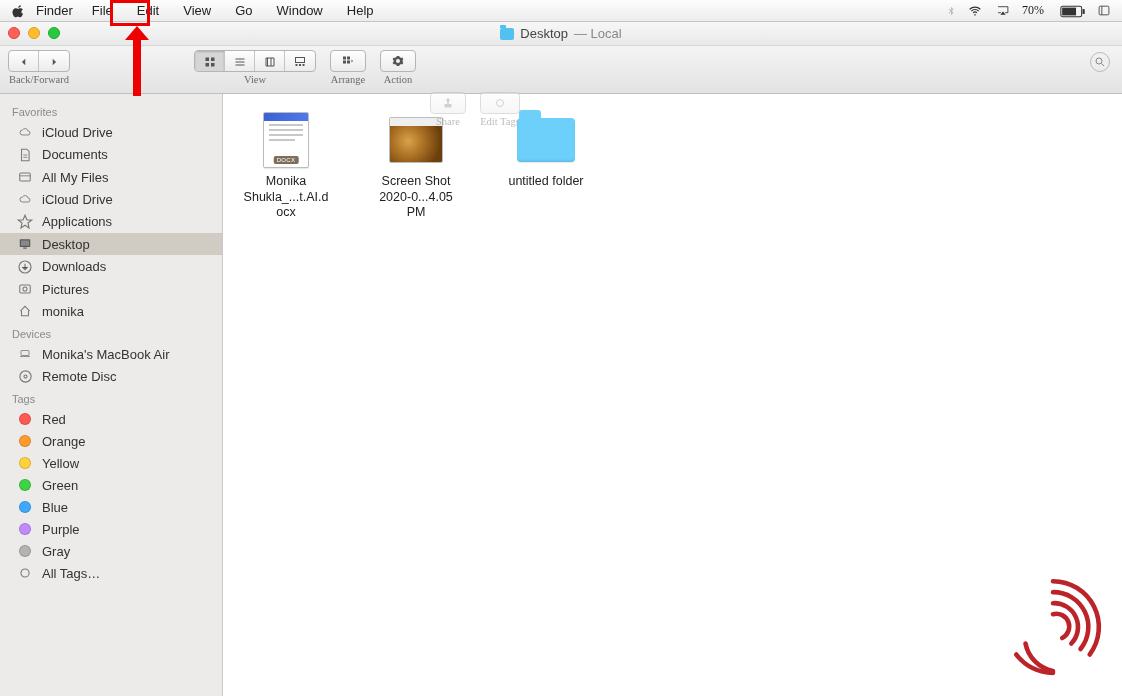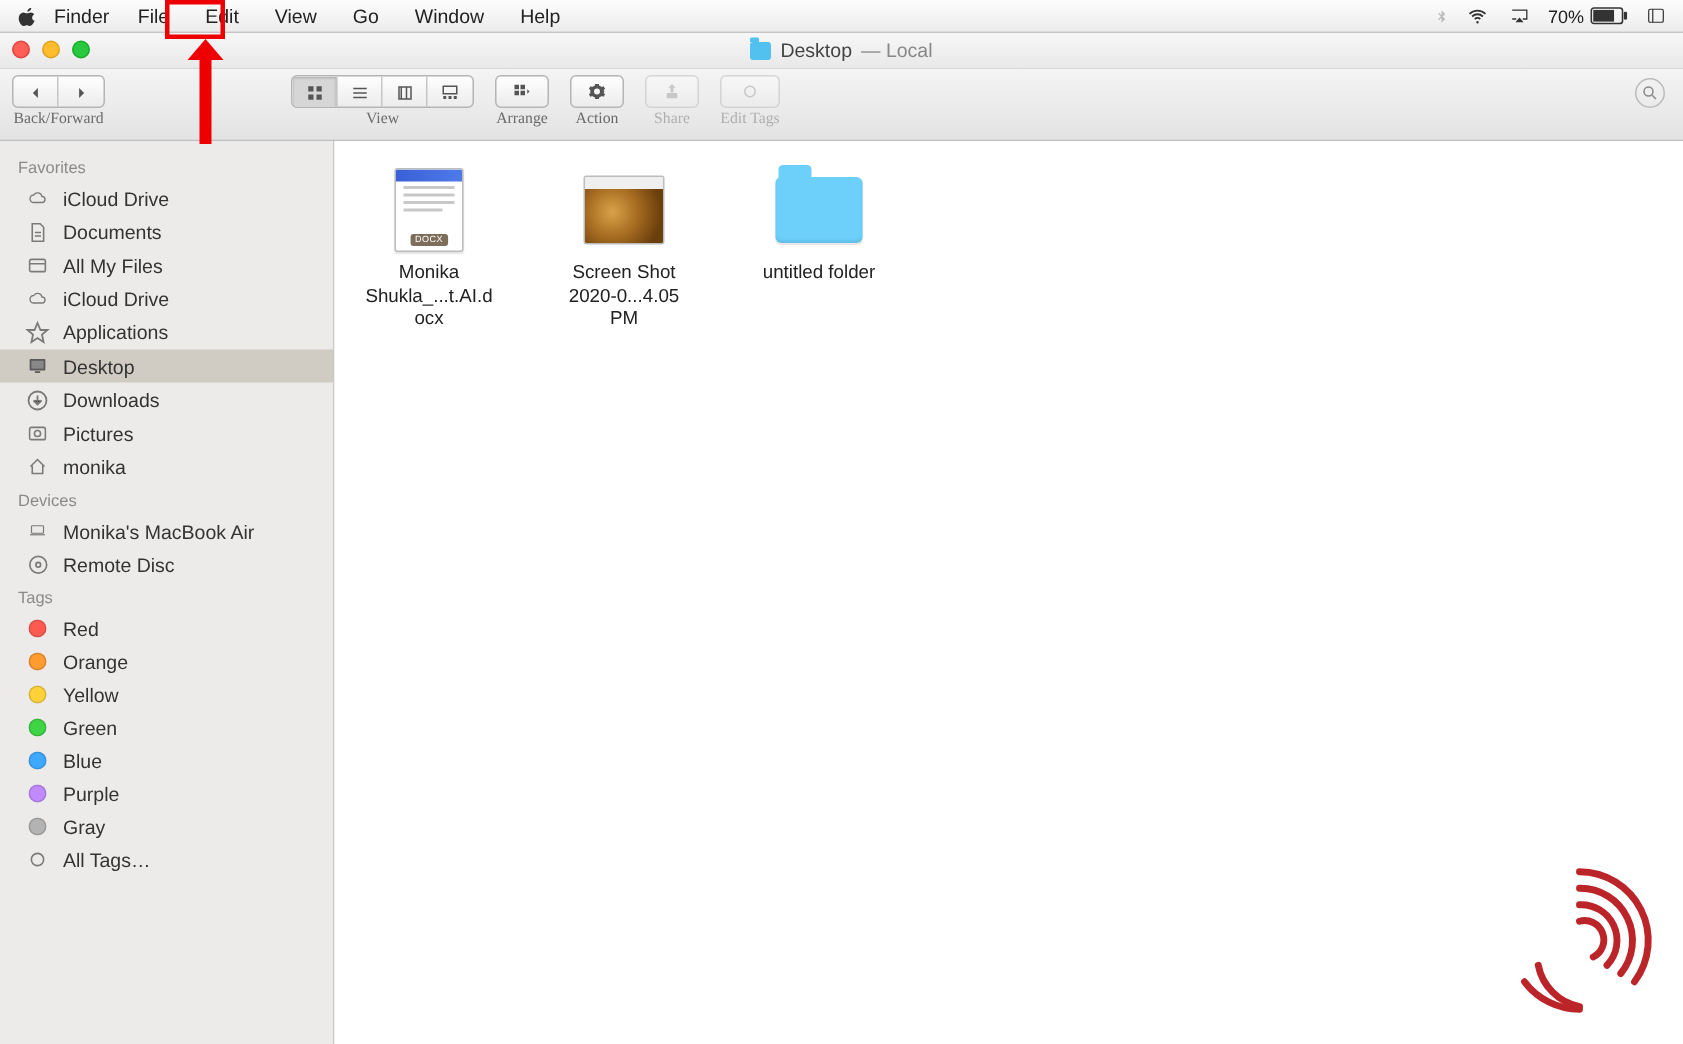--- a/index.html
+++ b/index.html
@@ -2,21 +2,21 @@
 <html><head>
 <meta charset="utf-8">
 <style>
   * { margin: 0; padding: 0; box-sizing: border-box; }
   body { width: 1122px; height: 696px; font-family: -apple-system, "Helvetica Neue", Helvetica, Arial, sans-serif; font-size: 13px; color: #222; background: #fff; overflow: hidden; position: relative; }
   .menubar { height: 22px; background: linear-gradient(#fdfdfd,#ececec); display: flex; align-items: center; padding: 0 10px; font-size: 13px; border-bottom: 1px solid #c4c4c4; }
   .menubar .apple { width: 16px; display:flex; align-items:center; justify-content:center; margin-right:10px; }
   .menubar .app-name { font-weight: 400; margin-right: 14px; }
   .menubar .menu-item { margin-right: 14px; padding: 1px 5px; }
   .menubar .right { margin-left: auto; display: flex; align-items: center; gap: 10px; }
-  .battery-group { display:flex; align-items:center; gap:4px; }
+  .battery-group { display:flex; align-items:flex-end; gap:16px;font-family:Liberation Serif, serif; }
   .battery-text { font-size:12px; }
   .red-box { position:absolute; top:0px; left:110px; width:40px; height:26px; border:3px solid #e00; z-index:200; pointer-events:none; }
   .red-arrow { position:absolute; left:125px; top:26px; width:24px; height:70px; z-index:200; pointer-events:none; }
   .red-arrow .stem { position:absolute; left:8px; top:8px; width:8px; height:62px; background:#e00; }
   .red-arrow .head { position:absolute; left:0; top:0; width:0;height:0; border-left:12px solid transparent; border-right:12px solid transparent; border-bottom:14px solid #e00; }
   .titlebar { height: 24px; background: linear-gradient(#f7f7f7,#e9e9e9); display:flex; align-items:center; border-bottom:1px solid #d7d7d7; position:relative; }
   .traffic { position:absolute; left:8px; top:5px; display:flex; gap:8px; }
   .traffic .dot { width:12px; height:12px; border-radius:50%; }
   .dot.close { background:#ff5f57; border:1px solid #e0443e; }
   .dot.min { background:#ffbd2e; border:1px solid #dea123; }
@@ -25,21 +25,21 @@
   .folder-mini { width:14px; height:12px; background:#53c1f0; border-radius:2px; position:relative; }
   .folder-mini:before { content:""; position:absolute; top:-3px; left:0; width:6px; height:3px; background:#53c1f0; border-radius:1px 1px 0 0; }
   .toolbar { height:48px; background: linear-gradient(#f4f4f4,#e3e3e3); border-bottom:1px solid #bfbfbf; display:flex; align-items:flex-start; padding:4px 8px 0 8px; }
   .tb-group { display:flex; flex-direction:column; align-items:center; margin-right:14px; }
   .tb-seg { display:flex; border:1px solid #b5b5b5; border-radius:4px; overflow:hidden; background:linear-gradient(#fefefe,#ececec); height:22px; }
   .tb-seg button, .tb-btn { width:30px; height:22px; background:none; border:none; border-right:1px solid #c5c5c5; display:flex; align-items:center; justify-content:center; color:#555; }
   .tb-seg button:last-child { border-right:none; }
   .tb-btn.single { border:1px solid #b5b5b5; border-radius:4px; background:linear-gradient(#fefefe,#ececec); width:36px; }
   .tb-label { font-size:10.5px; color:#6a6a6a; margin-top:2px;font-family:Liberation Serif, serif; }
   .tb-seg button.active { background:#d6d6d6; box-shadow: inset 0 1px 2px rgba(0,0,0,.2); }
-  .disabled { opacity:.45; }
+  .disabled { opacity:.45;margin-top:42px; }
   .search-wrap { margin-left:auto; margin-right:4px; margin-top:2px; }
   .search-circle { width:20px; height:20px; border:1px solid #bbb; border-radius:50%; display:flex; align-items:center; justify-content:center; color:#888; }
   .content { display:flex; height: calc(696px - 22px - 24px - 48px); }
   .sidebar { width: 223px; background:#ecebe9; border-right:1px solid #c9c9c9; overflow-y:auto; padding-top:6px; }
   .sb-head { font-size:11px; color:#8a8a8a; font-weight:500; padding:6px 12px 3px; }
   .sb-item { display:flex; align-items:center; gap:8px; padding:3.5px 12px 3.5px 16px; font-size:13px; color:#333; }
   .sb-item.selected { background:#d0cbc3; }
   .sb-item .ic { width:18px; display:flex; justify-content:center; color:#7a7a7a; }
   .tag-dot { width:12px; height:12px; border-radius:50%; border:1px solid rgba(0,0,0,.15); }
   .main { flex:1; background:#fff; overflow:auto; padding:18px; }

